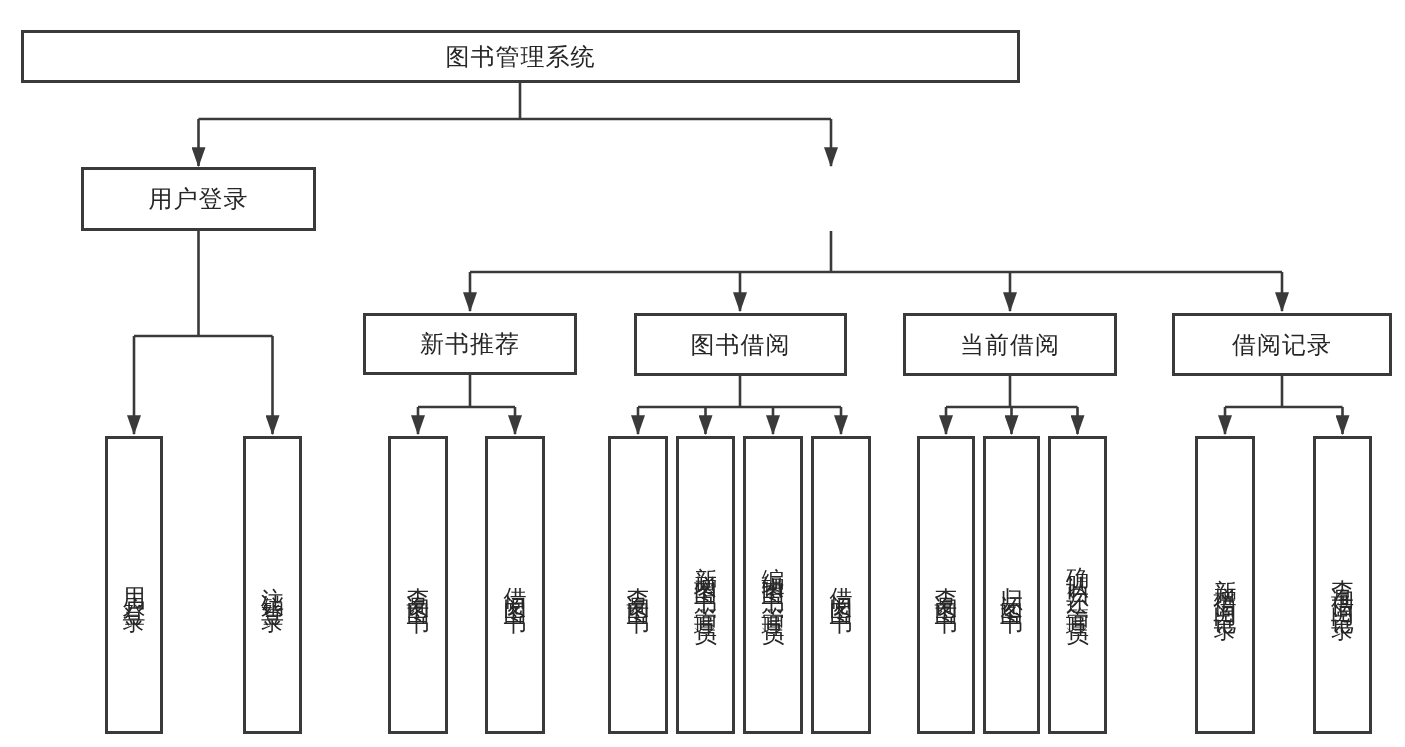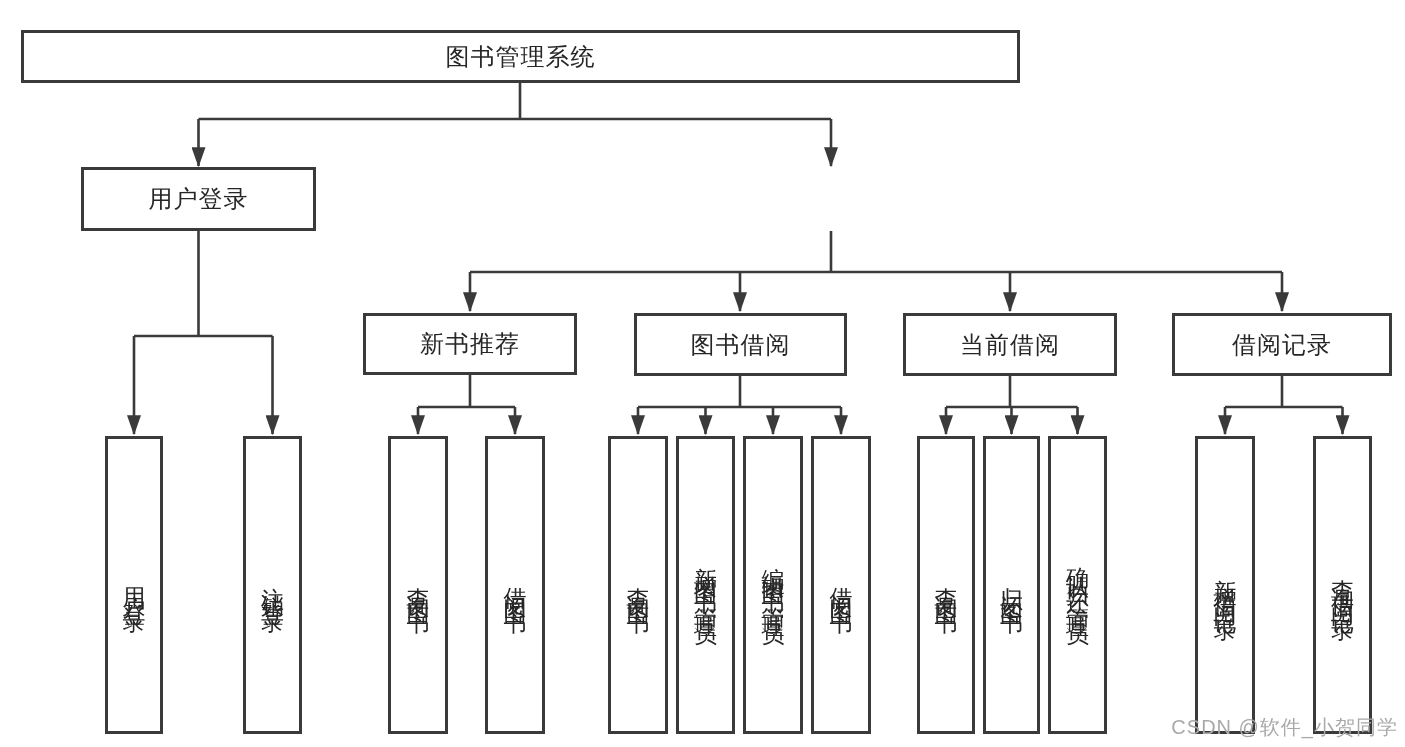--- a/index.html
+++ b/index.html
@@ -137,14 +137,13 @@
     <span class="vtext">确认归还（管理员）</span>
   </div>
 
   <div class="node leaf" style="left:1195px; width:60px;">
     <span class="vtext">新增借阅记录</span>
   </div>
   <div class="node leaf" style="left:1313px; width:59px;">
     <span class="vtext">查询借阅记录</span>
   </div>
 
-  <div class="watermark">CSDN @软件_小贺同学</div>
 </div>
 
 </body></html>

